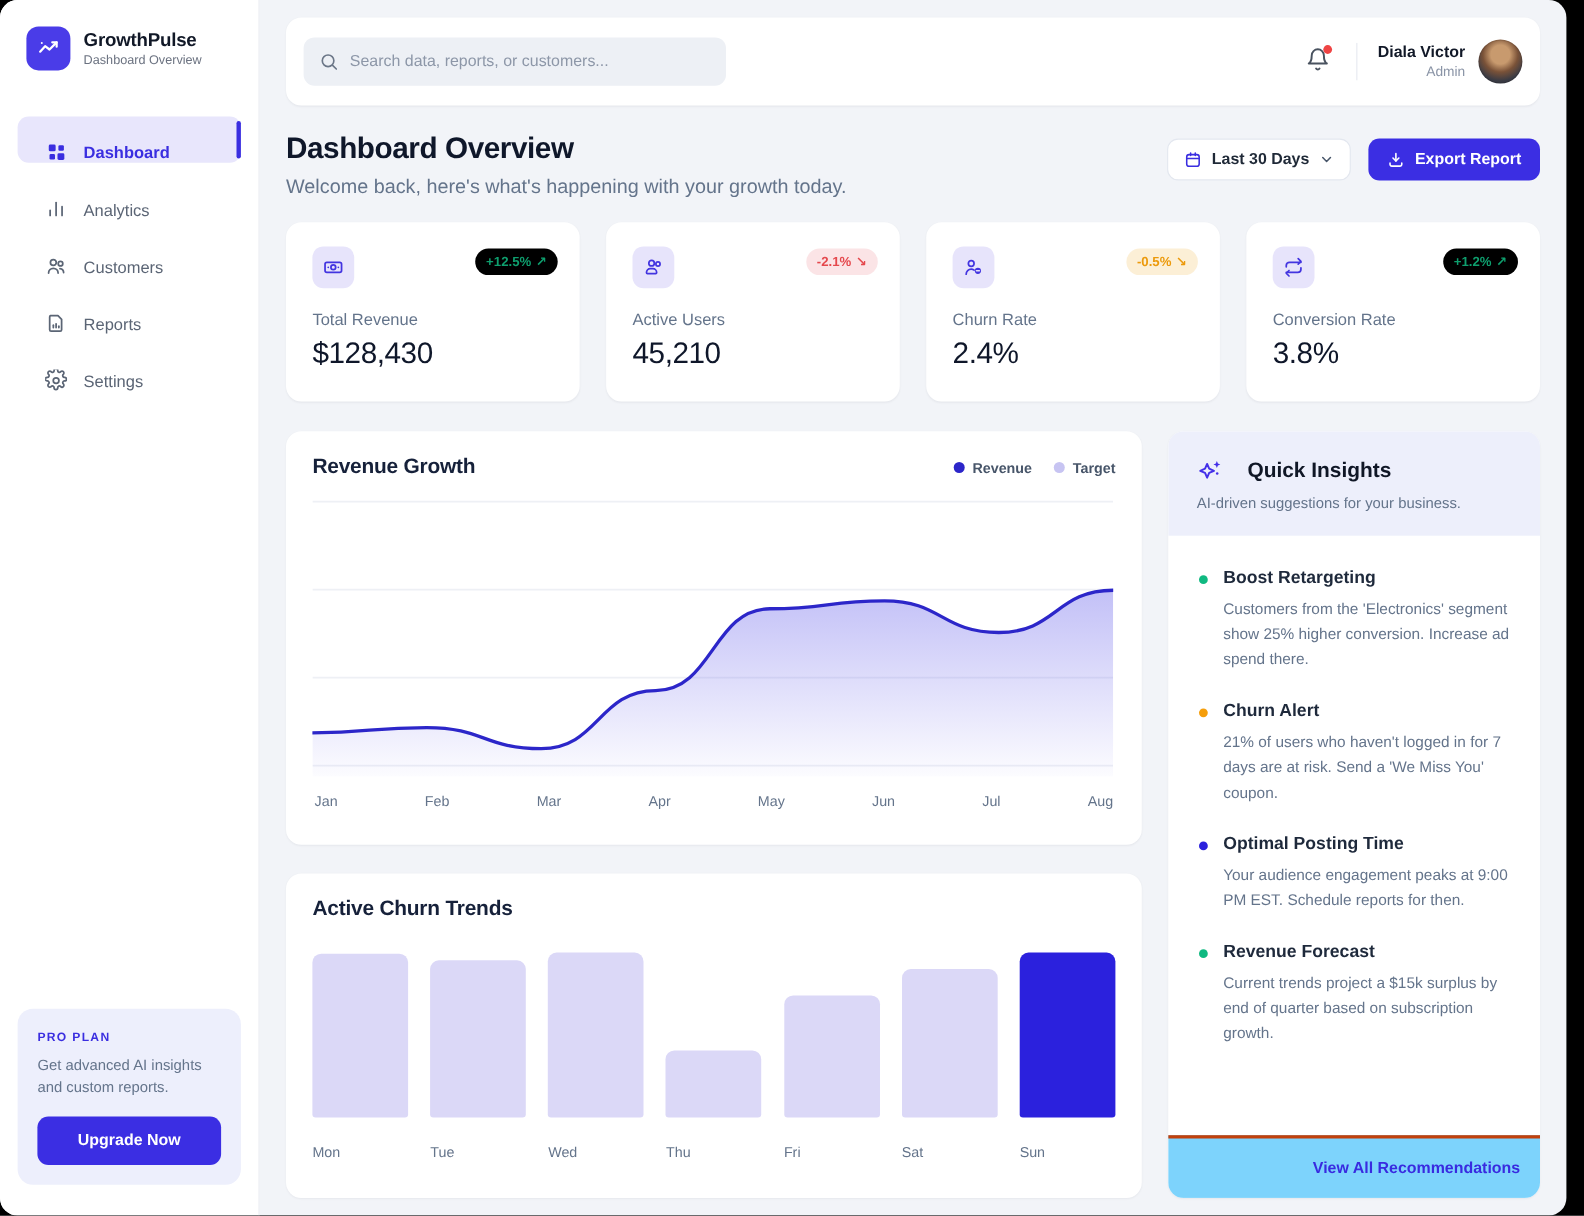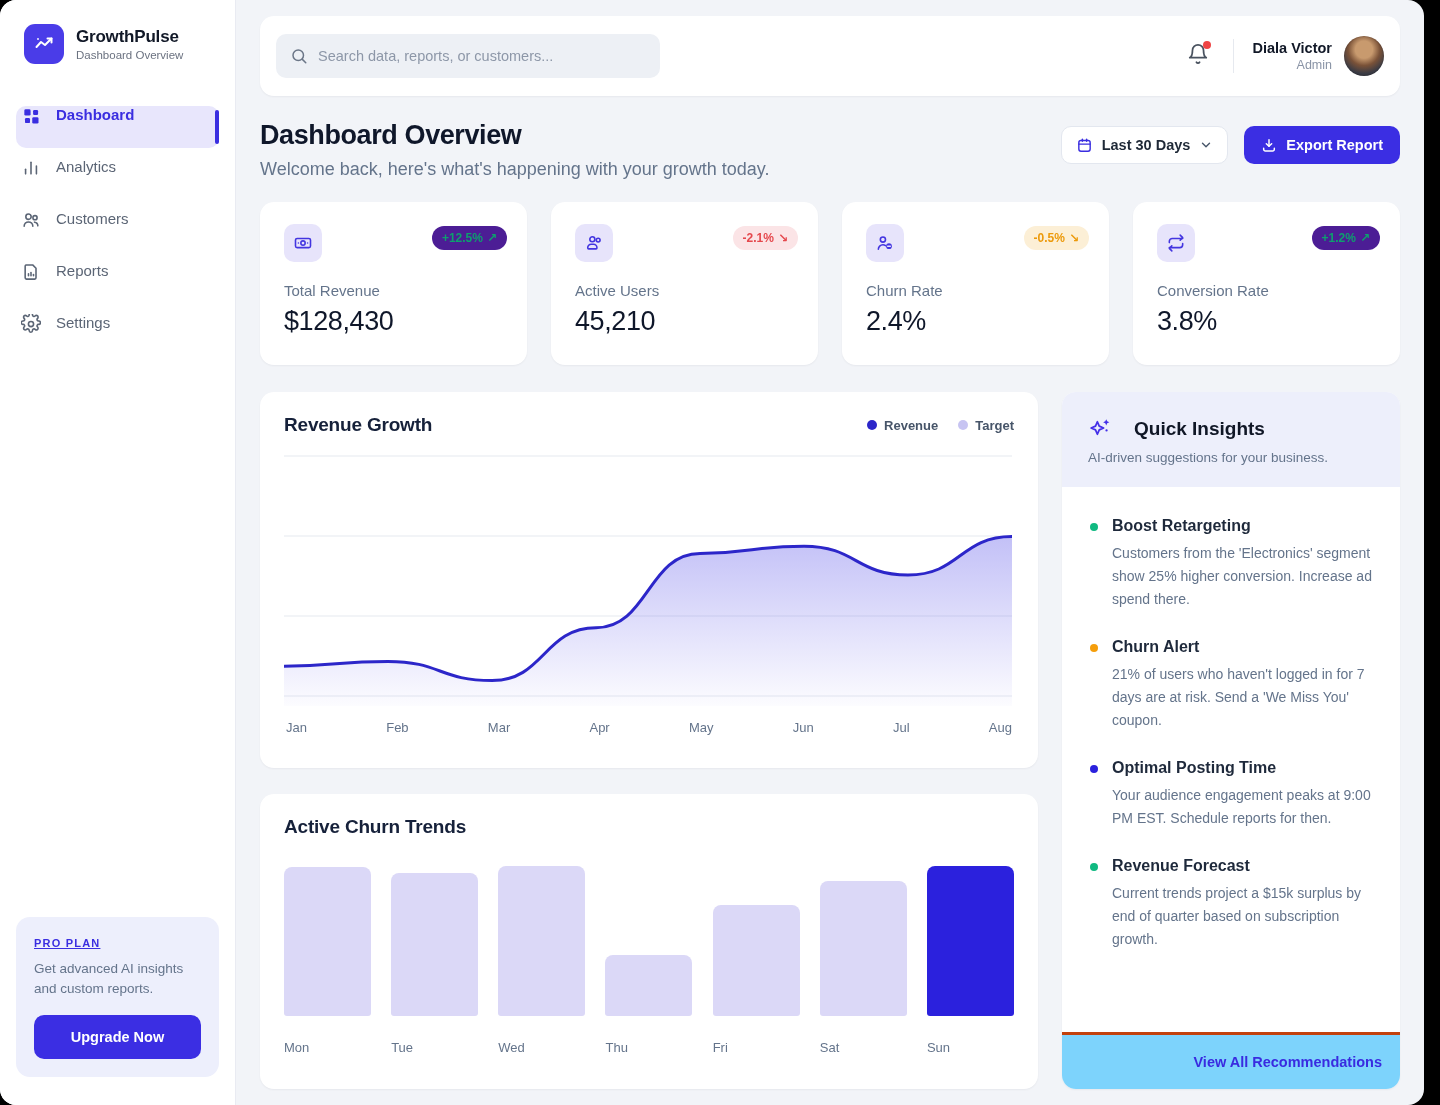--- a/index.html
+++ b/index.html
@@ -7,30 +7,30 @@
   body { font-family:"Liberation Sans","DejaVu Sans",sans-serif; width:1440px; height:1105px; overflow:hidden; }
   .app { width:1424px; height:1105px; border-radius:16px; overflow:hidden; display:flex; background:#f2f4f8; }
 
   
   .sidebar { width:236px; background:#fff; border-right:1px solid #e9ebf2; display:flex; flex-direction:column; flex-shrink:0; }
   .brand { display:flex; align-items:center; gap:12px; padding:24px 20px 10px 24px; }
   .brand-logo { width:40px; height:40px; border-radius:11px; background:#4a3ce8; display:flex; align-items:center; justify-content:center; flex-shrink:0; }
   .brand-name { font-size:17px; font-weight:800; color:#111827; letter-spacing:-0.2px; }
   .brand-sub { font-size:11.5px; color:#6b7280; margin-top:2px; }
   .nav { margin-top:32px; display:flex; flex-direction:column; gap:10px; padding:0 16px; }
-  .nav-item { position:relative; display:flex; align-items:flex-start; gap:14px; height:42px; padding:0 4px; border-radius:10px; color:#5b6575; cursor:pointer; }
+  .nav-item { position:relative; display:flex; align-items:flex-end; gap:14px; height:42px; padding:0 24px; border-radius:10px; color:#5b6575; cursor:pointer; }
   .nav-item .nav-icon { display:flex; width:22px; justify-content:center; color:#5b6575; }
   .nav-item .nav-label { font-size:15px; font-weight:500; }
   .nav-item.active { background:#e8e6fc; color:#3a2ee0; }
   .nav-item.active .nav-icon { color:#3a2ee0; }
   .nav-item.active .nav-label { font-weight:600; }
   .active-bar { position:absolute; right:0; top:4px; bottom:4px; width:4px; border-radius:4px; background:#3a2ee0; }
   .sidebar-spacer { flex:1; }
   .pro-card { margin:0 16px 28px 16px; background:#edeffc; border-radius:14px; padding:20px 18px 18px 18px; }
-  .pro-label { font-size:11px; font-weight:800; letter-spacing:1.2px; color:#3a2ee0;text-decoration:underline; }
+  .pro-label { font-size:11px; font-weight:800; letter-spacing:1.2px; color:#3a2ee0; }
   .pro-desc { margin-top:10px; font-size:13.5px; line-height:1.5; color:#64748b; }
   .pro-btn { margin-top:16px; width:100%; height:44px; border:none; border-radius:10px; background:#3b2ee3; color:#fff; font-size:14.5px; font-weight:700; cursor:pointer; font-family:inherit; }
 
   
   .main { flex:1; padding:16px 24px 22px 24px; }
   .card { background:#fff; border-radius:14px; box-shadow:0 1px 2px rgba(16,24,40,.05); }
 
   .topbar { height:80px; display:flex; align-items:center; justify-content:space-between; padding:0 16px; }
   .search { position:relative; width:384px; }
   .search svg { position:absolute; left:14px; top:50%; transform:translateY(-50%); color:#6b7687; }
@@ -51,21 +51,21 @@
   .title-actions { display:flex; gap:16px; margin-top:6px; }
   .btn-filter { display:flex; align-items:center; gap:9px; height:38px; padding:0 14px; background:#fff; border:1px solid #e3e7ef; border-radius:10px; font-size:14.5px; font-weight:600; color:#1f2937; cursor:pointer; font-family:inherit; }
   .btn-filter .cal { color:#3a2ee0; display:flex; }
   .btn-filter .chev { color:#475569; display:flex; }
   .btn-export { display:flex; align-items:center; gap:9px; height:38px; padding:0 17px; background:#3b2ee3; border:none; border-radius:10px; font-size:14.5px; font-weight:600; color:#fff; cursor:pointer; font-family:inherit; }
 
   .stats { margin-top:22px; display:grid; grid-template-columns:repeat(4,1fr); gap:24px; }
   .stat-card { position:relative; height:163px; padding:22px 24px; }
   .stat-icon { width:38px; height:38px; border-radius:10px; background:#e7e4fb; color:#4335e0; display:flex; align-items:center; justify-content:center; }
   .stat-badge { position:absolute; top:24px; right:20px; display:flex; align-items:center; gap:4px; height:24px; padding:0 10px; border-radius:999px; font-size:12px; font-weight:700; }
-  .badge-up { color:#0e9f6e; background:#4c1d95; }
+  .badge-up { color:#0e9f6e; background:#000000; }
   .badge-down { color:#e5484d; background:#fbe4e6; }
   .badge-warn { color:#ec9a0c; background:#fcefd6; }
   .stat-label { margin-top:20px; font-size:15px; color:#64748b; }
   .stat-value { margin-top:7px; font-size:27px; font-weight:400; color:#0f172a; letter-spacing:-0.4px; }
 
   .content { margin-top:27px; display:flex; gap:24px; align-items:stretch; }
   .col-left { width:778px; display:flex; flex-direction:column; gap:26px; }
   .chart-card { padding:22px 24px; }
   .chart-card h2 { font-size:19px; font-weight:800; color:#16213a; letter-spacing:-0.2px; }
   .chart-head { display:flex; justify-content:space-between; align-items:center; }

